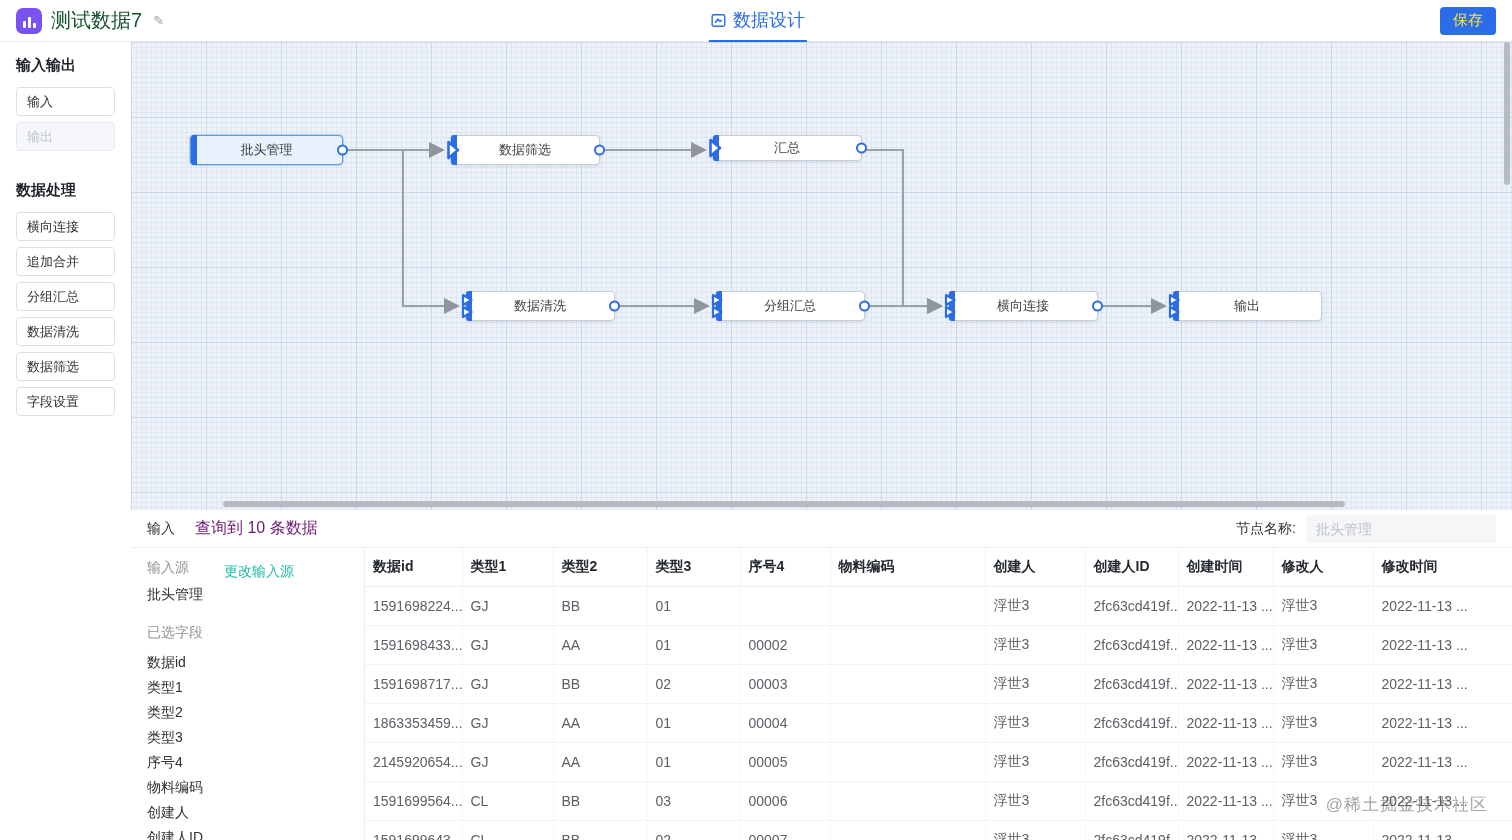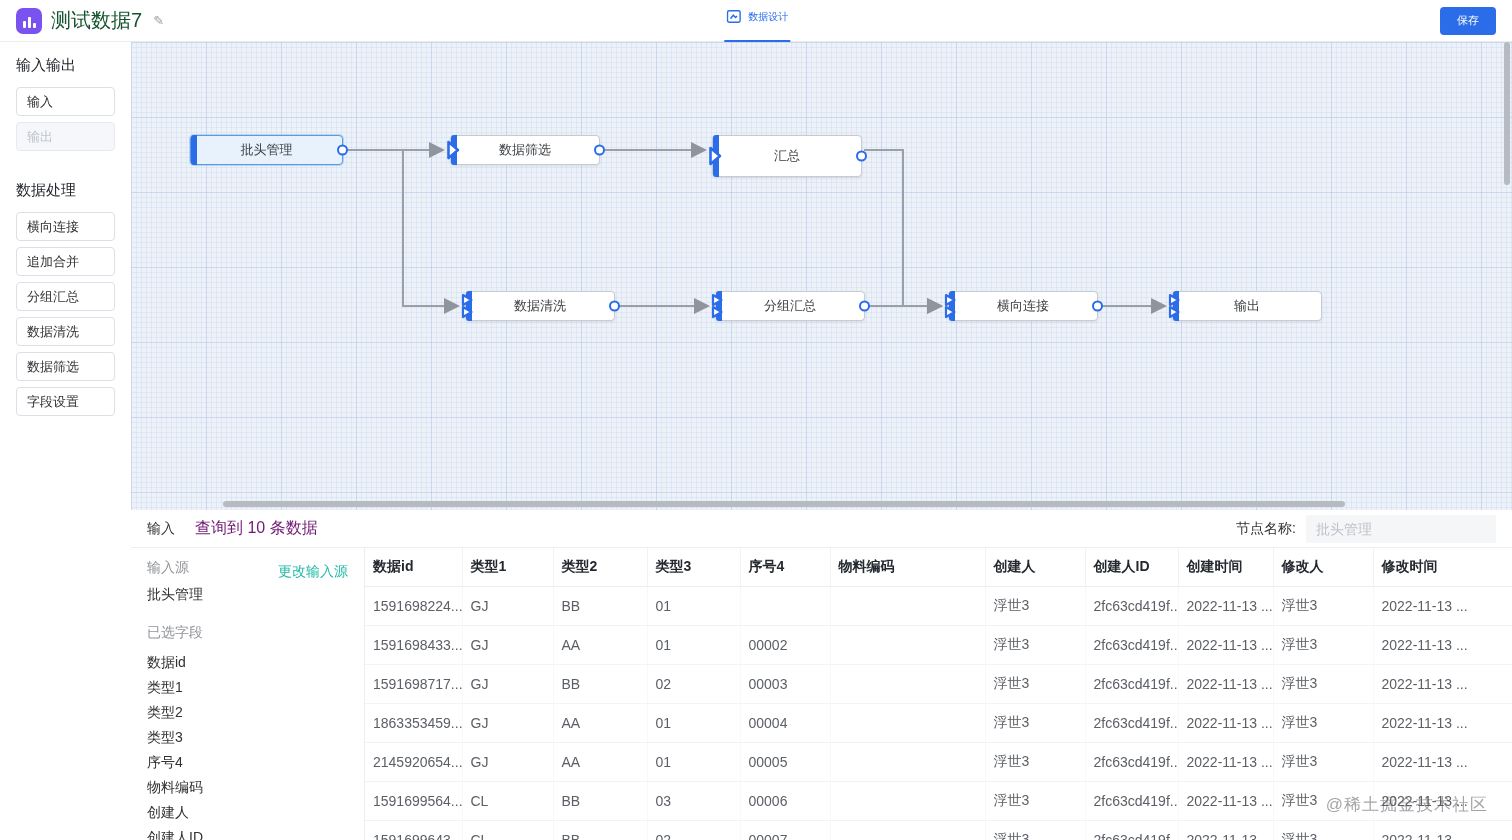--- a/index.html
+++ b/index.html
@@ -12,31 +12,31 @@
     align-items:center; padding:0 16px; position:relative; z-index:5; flex:0 0 42px; }
   .brand { display:flex; align-items:center; gap:9px; }
   .logo { width:26px; height:26px; border-radius:7px; background:#7a52f0; display:flex;
     align-items:flex-end; justify-content:center; gap:2px; padding-bottom:6px; }
   .logo i { display:block; width:3px; background:#fff; border-radius:1px; }
   .logo i:nth-child(1){height:7px;} .logo i:nth-child(2){height:11px;} .logo i:nth-child(3){height:5px;}
   .app-title { font-size:20px; color:#14532d; }
   .edit-ic { color:#9a9ea6; font-size:13px; cursor:pointer; margin-left:2px; }
   .tabs { position:absolute; left:50%; top:0; transform:translateX(-48%); height:42px;
     display:flex; gap:38px; }
-  .tab { display:flex; align-items:flex-end; gap:7px; height:100%; color:#4a4d52;
-    cursor:pointer; border-bottom:2px solid transparent; padding:16px 2px; font-size:10px; }
+  .tab { display:flex; align-items:center; gap:7px; height:100%; color:#4a4d52;
+    cursor:pointer; border-bottom:2px solid transparent; padding:16px 2px; font-size:18px; }
   .tab svg { display:block; }
   .tab.active { color:#2b6ce8; border-bottom-color:#2b6ce8; }
-  .save-btn { margin-left:auto; width:56px; height:28px; background:#2b6ce8; color:#ffffff;
-    border:none; border-radius:4px; font-size:11px; cursor:pointer; font-family:Liberation Mono, monospace; }
+  .save-btn { margin-left:auto; width:56px; height:28px; background:#2b6ce8; color:#fde047;
+    border:none; border-radius:4px; font-size:15px; cursor:pointer; font-family:Liberation Mono, monospace; }
 
   
   .main { flex:1; display:flex; min-height:0; }
   .sidebar { width:131px; background:#fff; padding:14px 16px 0 16px; flex:0 0 131px; }
-  .side-title { font-size:15px; font-weight:400; color:#1f2329; margin:10px 0 12px 0; }
+  .side-title { font-size:15px; font-weight:700; color:#1f2329; margin:10px 0 12px 0; }
   .side-title:first-child { margin-top:0; }
   .side-btn { width:99px; height:29px; border:1px solid #dcdfe6; border-radius:4px; background:#fff;
     color:#303133; font-size:13px; display:flex; align-items:center; padding-left:10px;
     margin-bottom:6px; cursor:grab; font-family:inherit; }
   .side-btn.disabled { background:#f5f7fa; border-color:#e6e9ef; color:#c0c4cc; cursor:not-allowed; }
   .side-gap { height:14px; }
 
   .right-col { flex:1; display:flex; flex-direction:column; min-width:0; }
 
   
@@ -70,21 +70,21 @@
   .bp-title { color:#303133; font-size:14px; }
   .bp-query { color:#701a75; margin-left:20px; font-size:16px; }
   .node-name { margin-left:auto; display:flex; align-items:center; gap:10px; }
   .node-name label { color:#303133; }
   .node-name input { width:190px; height:28px; background:#f5f6f8; border:none; border-radius:2px;
     padding:0 10px; font-size:14px; font-family:inherit; outline:none; }
   .node-name input::placeholder { color:#bfc3c9; }
   .bp-body { flex:1; display:flex; min-height:0; overflow:hidden; }
   .field-panel { width:234px; flex:0 0 234px; border-right:1px solid #ebedf0;
     padding:8px 16px 0 16px; overflow:hidden; }
-  .fp-row { display:flex; justify-content:space-between; align-items:center; height:24px; }
+  .fp-row { display:flex; align-items:center; height:24px;gap:35px; }
   .fp-muted { color:#909399; }
   .fp-link { color:#1fbaa5; cursor:pointer;margin-top:8px; }
   .fp-value { margin-top:2px; height:24px; line-height:24px; color:#303133; }
   .fp-selected { margin-top:14px; height:24px; line-height:24px; color:#909399; }
   .fields { list-style:none; }
   .fields li { margin-top:11px; line-height:14px; color:#303133; }
 
   .table-wrap { flex:1; overflow:hidden; }
   table { border-collapse:collapse; table-layout:fixed; width:1147px; }
   th { height:38px; text-align:left; padding:0 8px; font-size:14px; font-weight:700;
@@ -165,21 +165,21 @@
               <span>批头管理</span>
               <span class="outport"></span>
             </div>
             <div class="node" style="left: 319px; top: 93px; width: 150px; height: 30px;">
               <svg class="inport" width="15" height="24" viewBox="0 0 15 24">
                 <path d="M2.5 4 L12 12 L2.5 20 Z" fill="#fff" stroke="#2b6ce8" stroke-width="2.6" stroke-linejoin="round"></path>
               </svg>
               <span>数据筛选</span>
               <span class="outport"></span>
             </div>
-            <div class="node" style="left: 581px; top: 93px; width: 150px; height: 42px; text-align: right;">
+            <div class="node" style="left: 581px; top: 93px; width: 150px; height: 26px; text-align: right;">
               <svg class="inport" width="15" height="24" viewBox="0 0 15 24">
                 <path d="M2.5 4 L12 12 L2.5 20 Z" fill="#fff" stroke="#2b6ce8" stroke-width="2.6" stroke-linejoin="round"></path>
               </svg>
               <span>汇总</span>
               <span class="outport"></span>
             </div>
             <div class="node" style="left: 334px; top: 249px; width: 150px; height: 30px;">
               <svg class="inport" width="13" height="26" viewBox="0 0 13 26">
                 <path d="M2 2 L10.5 7 L2 12 Z" fill="#fff" stroke="#2b6ce8" stroke-width="2.2" stroke-linejoin="round"></path>
                 <path d="M2 14 L10.5 19 L2 24 Z" fill="#fff" stroke="#2b6ce8" stroke-width="2.2" stroke-linejoin="round"></path>

